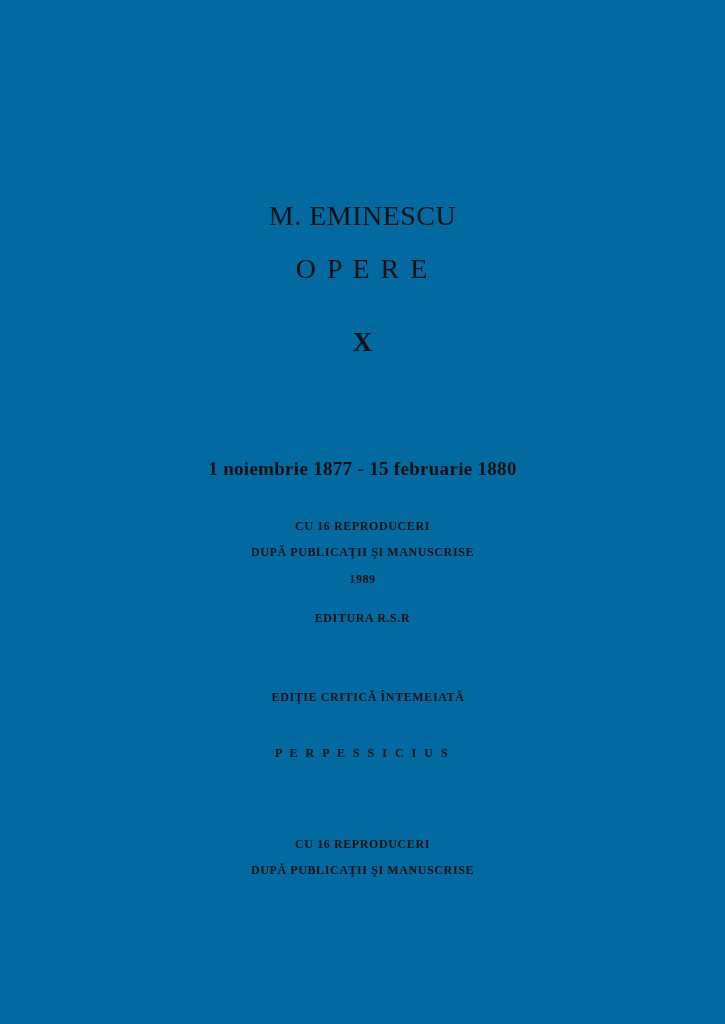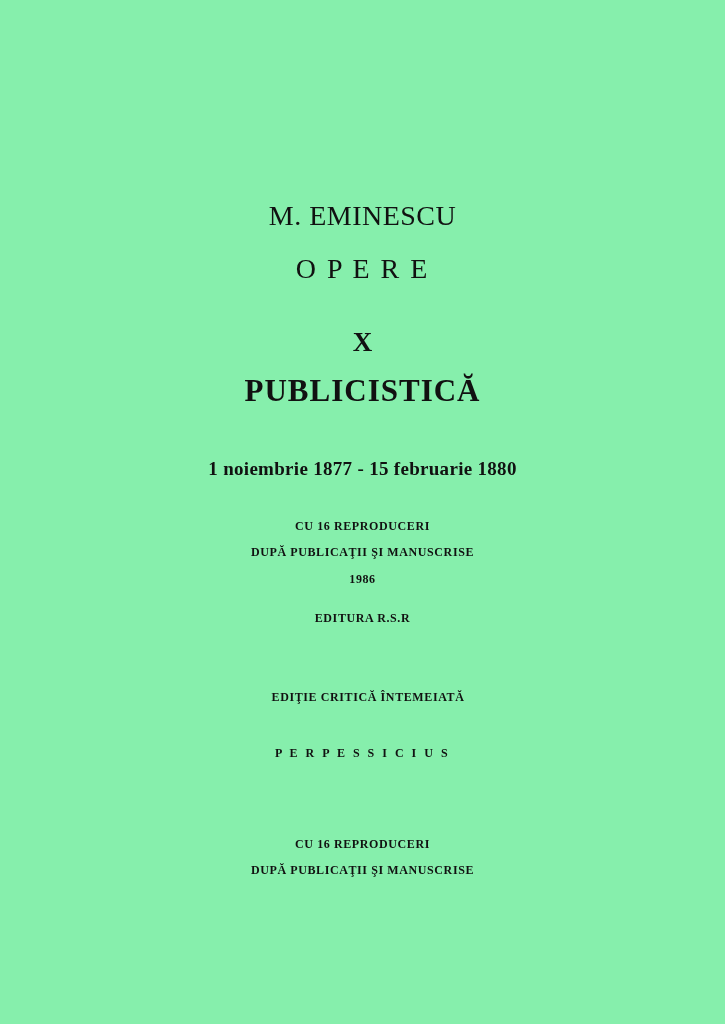--- a/index.html
+++ b/index.html
@@ -4,21 +4,21 @@
 <style>
   html, body {
     margin: 0;
     padding: 0;
     background: #ffffff;
   }
   .page {
     position: relative;
     width: 725px;
     height: 1024px;
-    background: #86efac;
+    background: #0369a1;
     font-family: "Liberation Serif", "DejaVu Serif", serif;
     color: #111111;
     overflow: hidden;
   }
   .line {
     position: absolute;
     left: 0;
     right: 0;
     text-align: center;
     line-height: 1.1;
@@ -77,30 +77,29 @@
 <body>
 
 <div class="page">
 
   <div class="line author">M. EMINESCU</div>
 
   <div class="line series">O P E R E</div>
 
   <div class="line volume-number">X</div>
 
-  <div class="line volume-title">PUBLICISTICĂ</div>
 
   <div class="line date-range">1 noiembrie 1877 - 15 februarie 1880</div>
 
 
   <div class="line small repro-1">CU 16 REPRODUCERI</div>
 
   <div class="line small sources-1">DUPĂ PUBLICAŢII ŞI MANUSCRISE</div>
 
-  <div class="line small year">1986</div>
+  <div class="line small year">1989</div>
 
   <div class="line small publisher">EDITURA R.S.R</div>
 
   <div class="line small edition-1">EDIŢIE CRITICĂ ÎNTEMEIATĂ</div>
 
 
   <div class="line small editor">P E R P E S S I C I U S</div>
 
   <div class="line small repro-2">CU 16 REPRODUCERI</div>
 

